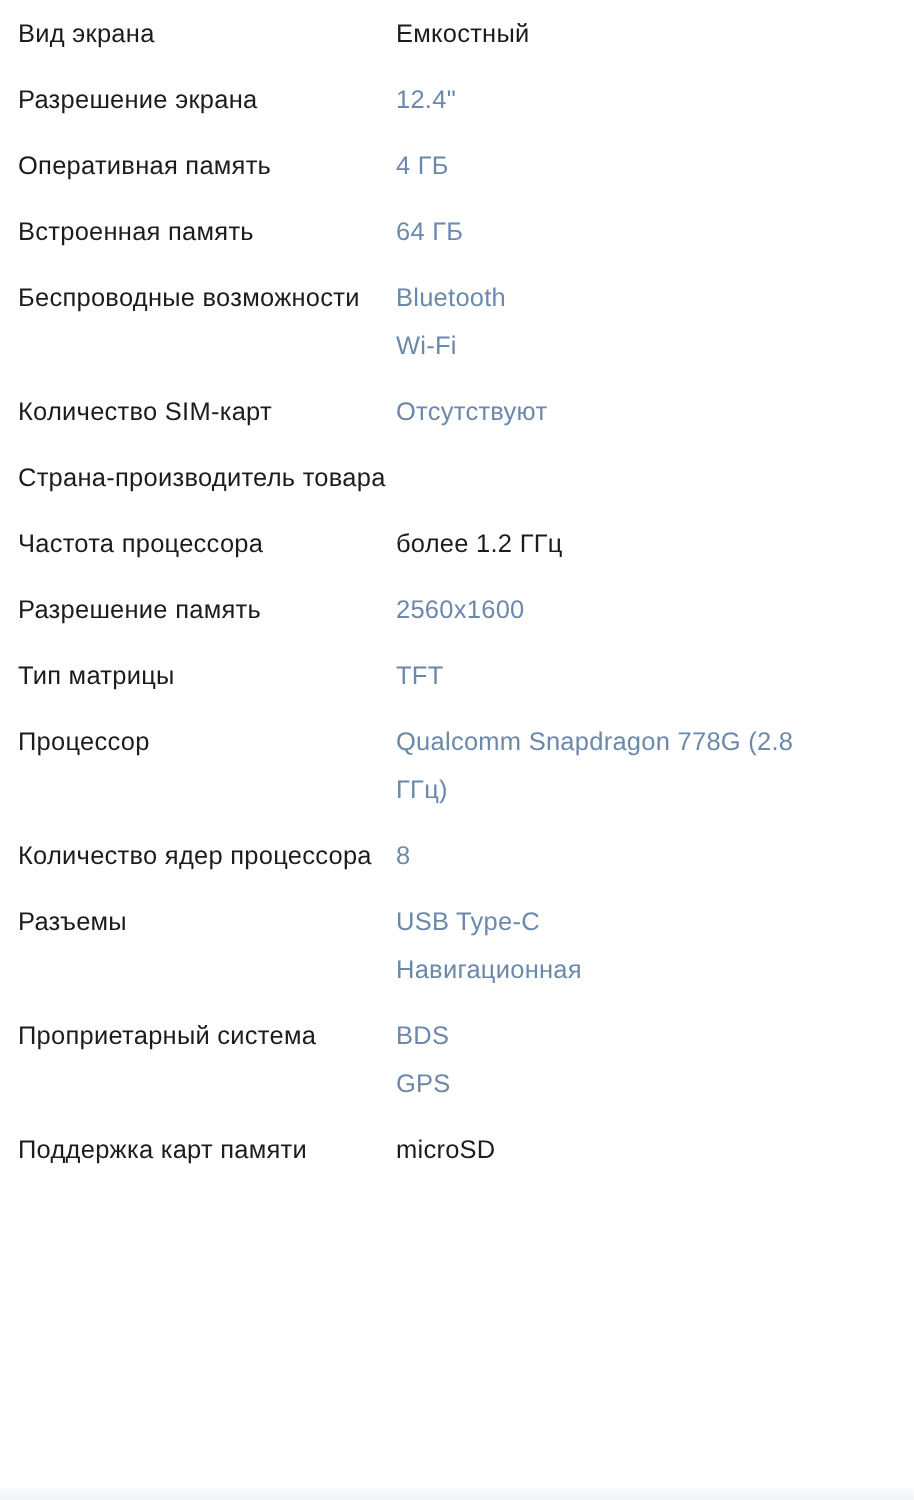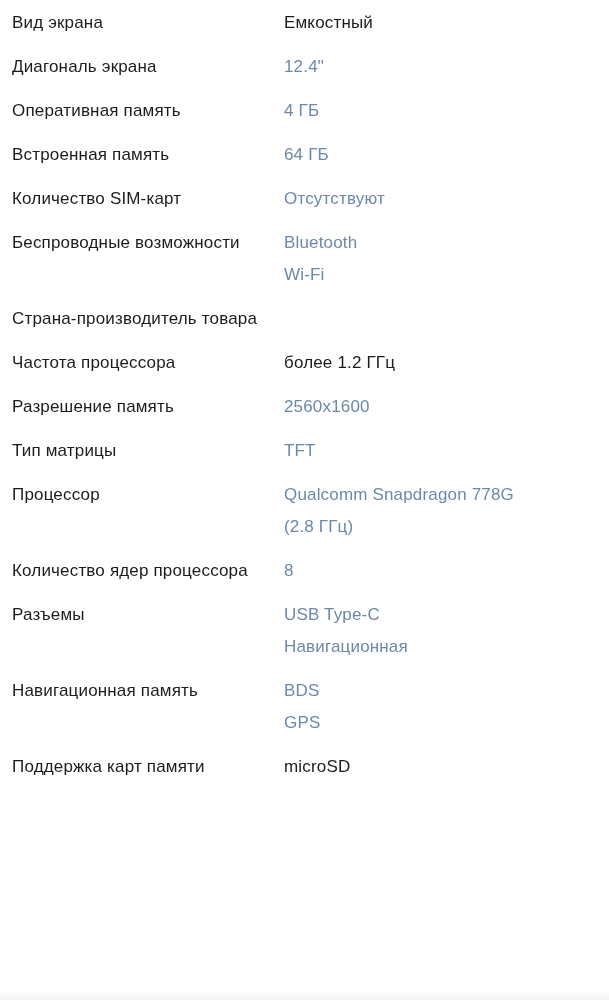--- a/index.html
+++ b/index.html
@@ -42,21 +42,20 @@
     color: #1c1c1c;
     letter-spacing: 0.01em;
     word-wrap: break-word;
   }
 
   .spec-values {
     flex: 1 1 auto;
     min-width: 0;
     display: flex;
     flex-direction: column;
-    margin-left: 20px;
   }
 
   .spec-value {
     font-size: 17px;
     line-height: 32px;
     color: #6b89ab;
     letter-spacing: 0.01em;
     word-wrap: break-word;
   }
 
@@ -78,48 +77,48 @@
 <body>
 
 <div id="spec-table">
     <div class="spec-row">
       <div class="spec-label">Вид экрана</div>
       <div class="spec-values">
         <div class="spec-value plain">Емкостный</div>
       </div>
     </div>
     <div class="spec-row">
-      <div class="spec-label">Диагональ экрана</div>
+      <div class="spec-label">Разрешение экрана</div>
       <div class="spec-values">
         <div class="spec-value">12.4"</div>
       </div>
     </div>
     <div class="spec-row">
       <div class="spec-label">Оперативная память</div>
       <div class="spec-values">
         <div class="spec-value">4 ГБ</div>
       </div>
     </div>
     <div class="spec-row">
       <div class="spec-label">Встроенная память</div>
       <div class="spec-values">
         <div class="spec-value">64 ГБ</div>
       </div>
     </div>
     <div class="spec-row">
-      <div class="spec-label">Количество SIM-карт</div>
-      <div class="spec-values">
-        <div class="spec-value">Отсутствуют</div>
-      </div>
-    </div>
-    <div class="spec-row">
       <div class="spec-label">Беспроводные возможности</div>
       <div class="spec-values">
         <div class="spec-value">Bluetooth</div>
         <div class="spec-value">Wi-Fi</div>
+      </div>
+    </div>
+    <div class="spec-row">
+      <div class="spec-label">Количество SIM-карт</div>
+      <div class="spec-values">
+        <div class="spec-value">Отсутствуют</div>
       </div>
     </div>
     <div class="spec-row">
       <div class="spec-label">Страна-производитель товара</div>
     </div>
     <div class="spec-row">
       <div class="spec-label">Частота процессора</div>
       <div class="spec-values">
         <div class="spec-value plain">более 1.2 ГГц</div>
       </div>
@@ -149,21 +148,21 @@
       </div>
     </div>
     <div class="spec-row">
       <div class="spec-label">Разъемы</div>
       <div class="spec-values">
         <div class="spec-value">USB Type-C</div>
         <div class="spec-value">Навигационная</div>
       </div>
     </div>
     <div class="spec-row">
-      <div class="spec-label">Навигационная память</div>
+      <div class="spec-label">Проприетарный система</div>
       <div class="spec-values">
         <div class="spec-value">BDS</div>
         <div class="spec-value">GPS</div>
       </div>
     </div>
     <div class="spec-row">
       <div class="spec-label">Поддержка карт памяти</div>
       <div class="spec-values">
         <div class="spec-value plain">microSD</div>
       </div>

